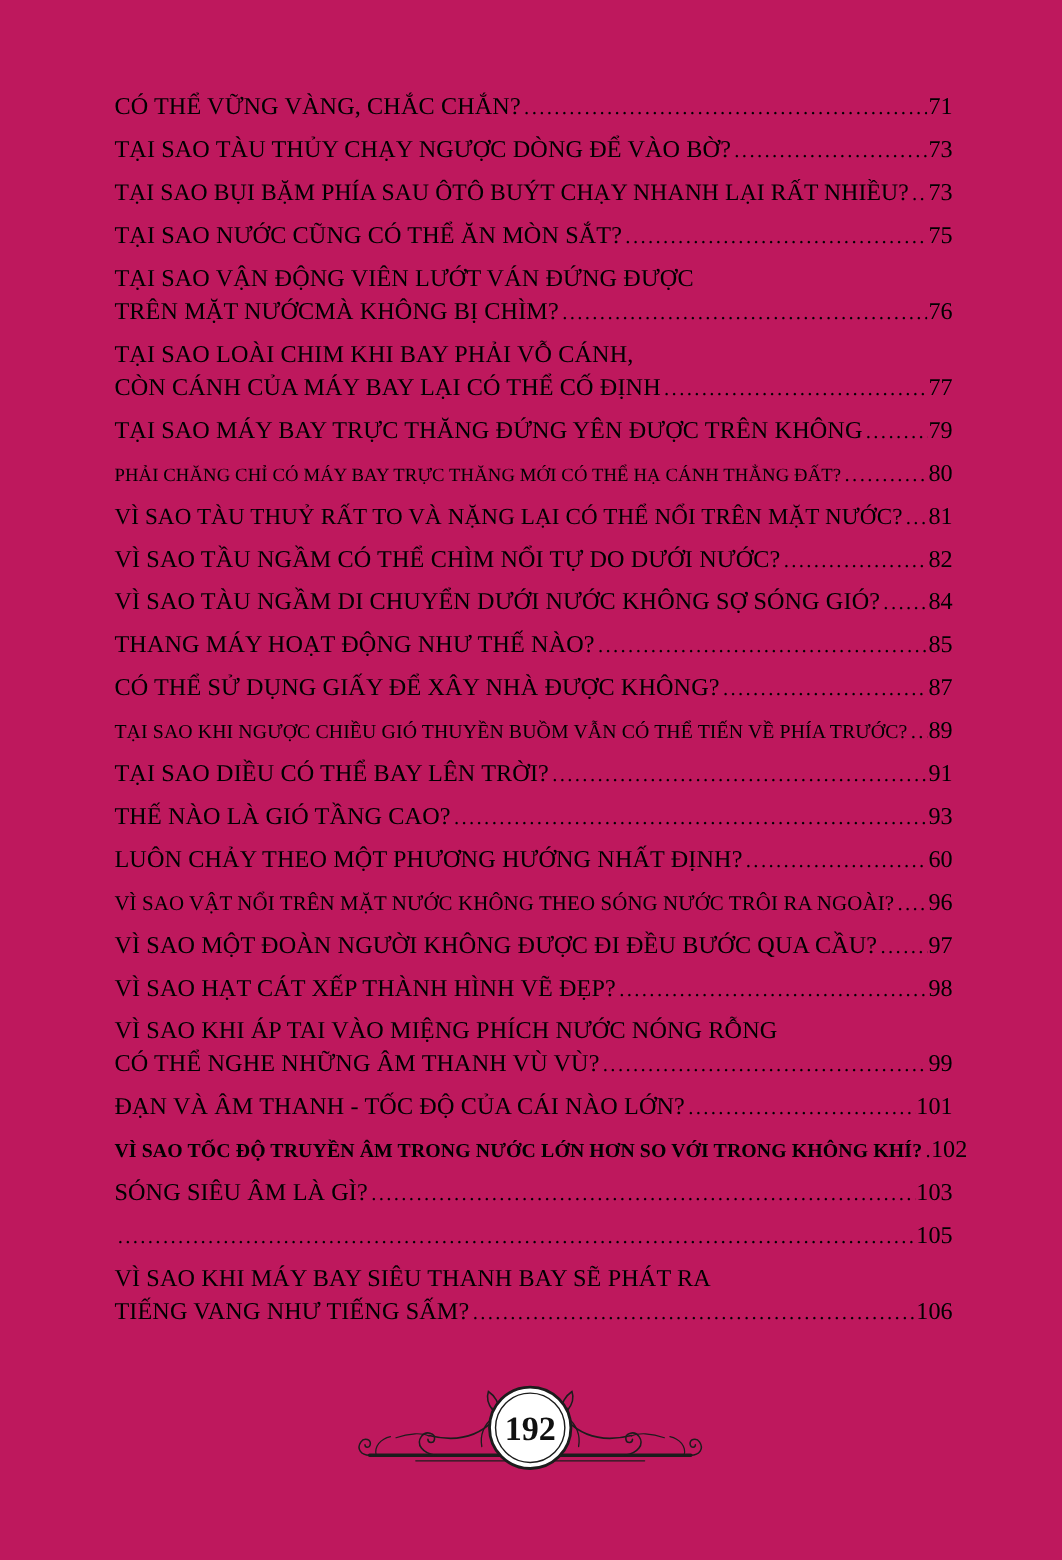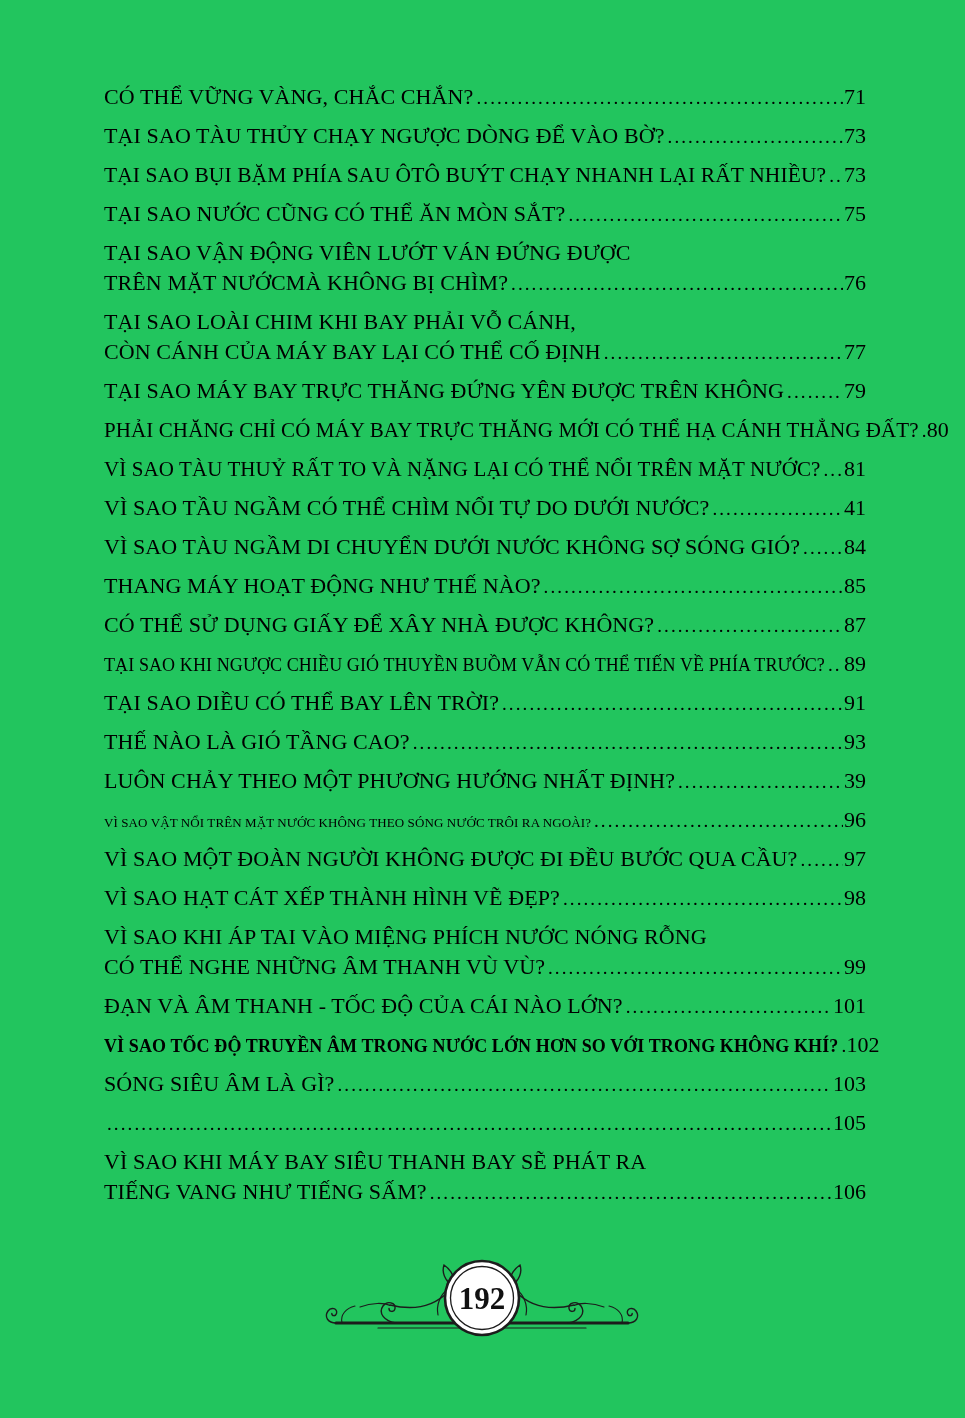--- a/index.html
+++ b/index.html
@@ -11,21 +11,21 @@
     width: 965px;
     height: 1418px;
     position: relative;
     overflow: hidden;
     font-family: "Liberation Serif", serif;
     color: #000;
   }
   .scan-page {
     position: absolute;
     inset: 0;
-    background: #22c55e;
+    background: #be185d;
   }
   .toc {
     position: absolute;
     left: 104px;
     right: 99px;
     top: 82px;
   }
   .toc-entry {
     margin-bottom: 9px;
   }
@@ -137,39 +137,39 @@
   <div class="toc-entry">
         <div class="toc-line">
           <span class="toc-title">TẠI SAO MÁY BAY TRỰC THĂNG ĐỨNG YÊN ĐƯỢC TRÊN KHÔNG</span>
           <span class="dot-leader"></span>
           <span class="toc-page">79</span>
         </div>
       </div>
 
   <div class="toc-entry">
         <div class="toc-line">
-          <span class="toc-title" style="font-size: 21px;">PHẢI CHĂNG CHỈ CÓ MÁY BAY TRỰC THĂNG MỚI CÓ THỂ HẠ CÁNH THẲNG ĐẤT?</span>
+          <span class="toc-title" style="font-size: 17px;">PHẢI CHĂNG CHỈ CÓ MÁY BAY TRỰC THĂNG MỚI CÓ THỂ HẠ CÁNH THẲNG ĐẤT?</span>
           <span class="dot-leader"></span>
           <span class="toc-page">80</span>
         </div>
       </div>
 
   <div class="toc-entry">
         <div class="toc-line">
           <span class="toc-title" style="font-size: 21px;">VÌ SAO TÀU THUỶ RẤT TO VÀ NẶNG LẠI CÓ THỂ NỔI TRÊN MẶT NƯỚC?</span>
           <span class="dot-leader"></span>
           <span class="toc-page">81</span>
         </div>
       </div>
 
   <div class="toc-entry">
         <div class="toc-line">
           <span class="toc-title">VÌ SAO TẦU NGẦM CÓ THỂ CHÌM NỔI TỰ DO DƯỚI NƯỚC?</span>
           <span class="dot-leader"></span>
-          <span class="toc-page">41</span>
+          <span class="toc-page">82</span>
         </div>
       </div>
 
   <div class="toc-entry">
         <div class="toc-line">
           <span class="toc-title">VÌ SAO TÀU NGẦM DI CHUYỂN DƯỚI NƯỚC KHÔNG SỢ SÓNG GIÓ?</span>
           <span class="dot-leader"></span>
           <span class="toc-page">84</span>
         </div>
       </div>
@@ -211,27 +211,27 @@
           <span class="toc-title">THẾ NÀO LÀ GIÓ TẦNG CAO?</span>
           <span class="dot-leader"></span>
           <span class="toc-page">93</span>
         </div>
       </div>
 
   <div class="toc-entry">
         <div class="toc-line">
           <span class="toc-title">LUÔN CHẢY THEO MỘT PHƯƠNG HƯỚNG NHẤT ĐỊNH?</span>
           <span class="dot-leader"></span>
-          <span class="toc-page">39</span>
-        </div>
-      </div>
-
-  <div class="toc-entry">
-        <div class="toc-line">
-          <span class="toc-title" style="font-size: 13px;">VÌ SAO VẬT NỔI TRÊN MẶT NƯỚC KHÔNG THEO SÓNG NƯỚC TRÔI RA NGOÀI?</span>
+          <span class="toc-page">60</span>
+        </div>
+      </div>
+
+  <div class="toc-entry">
+        <div class="toc-line">
+          <span class="toc-title" style="font-size: 19px;">VÌ SAO VẬT NỔI TRÊN MẶT NƯỚC KHÔNG THEO SÓNG NƯỚC TRÔI RA NGOÀI?</span>
           <span class="dot-leader"></span>
           <span class="toc-page">96</span>
         </div>
       </div>
 
   <div class="toc-entry">
         <div class="toc-line">
           <span class="toc-title">VÌ SAO MỘT ĐOÀN NGƯỜI KHÔNG ĐƯỢC ĐI ĐỀU BƯỚC QUA CẦU?</span>
           <span class="dot-leader"></span>
           <span class="toc-page">97</span>

